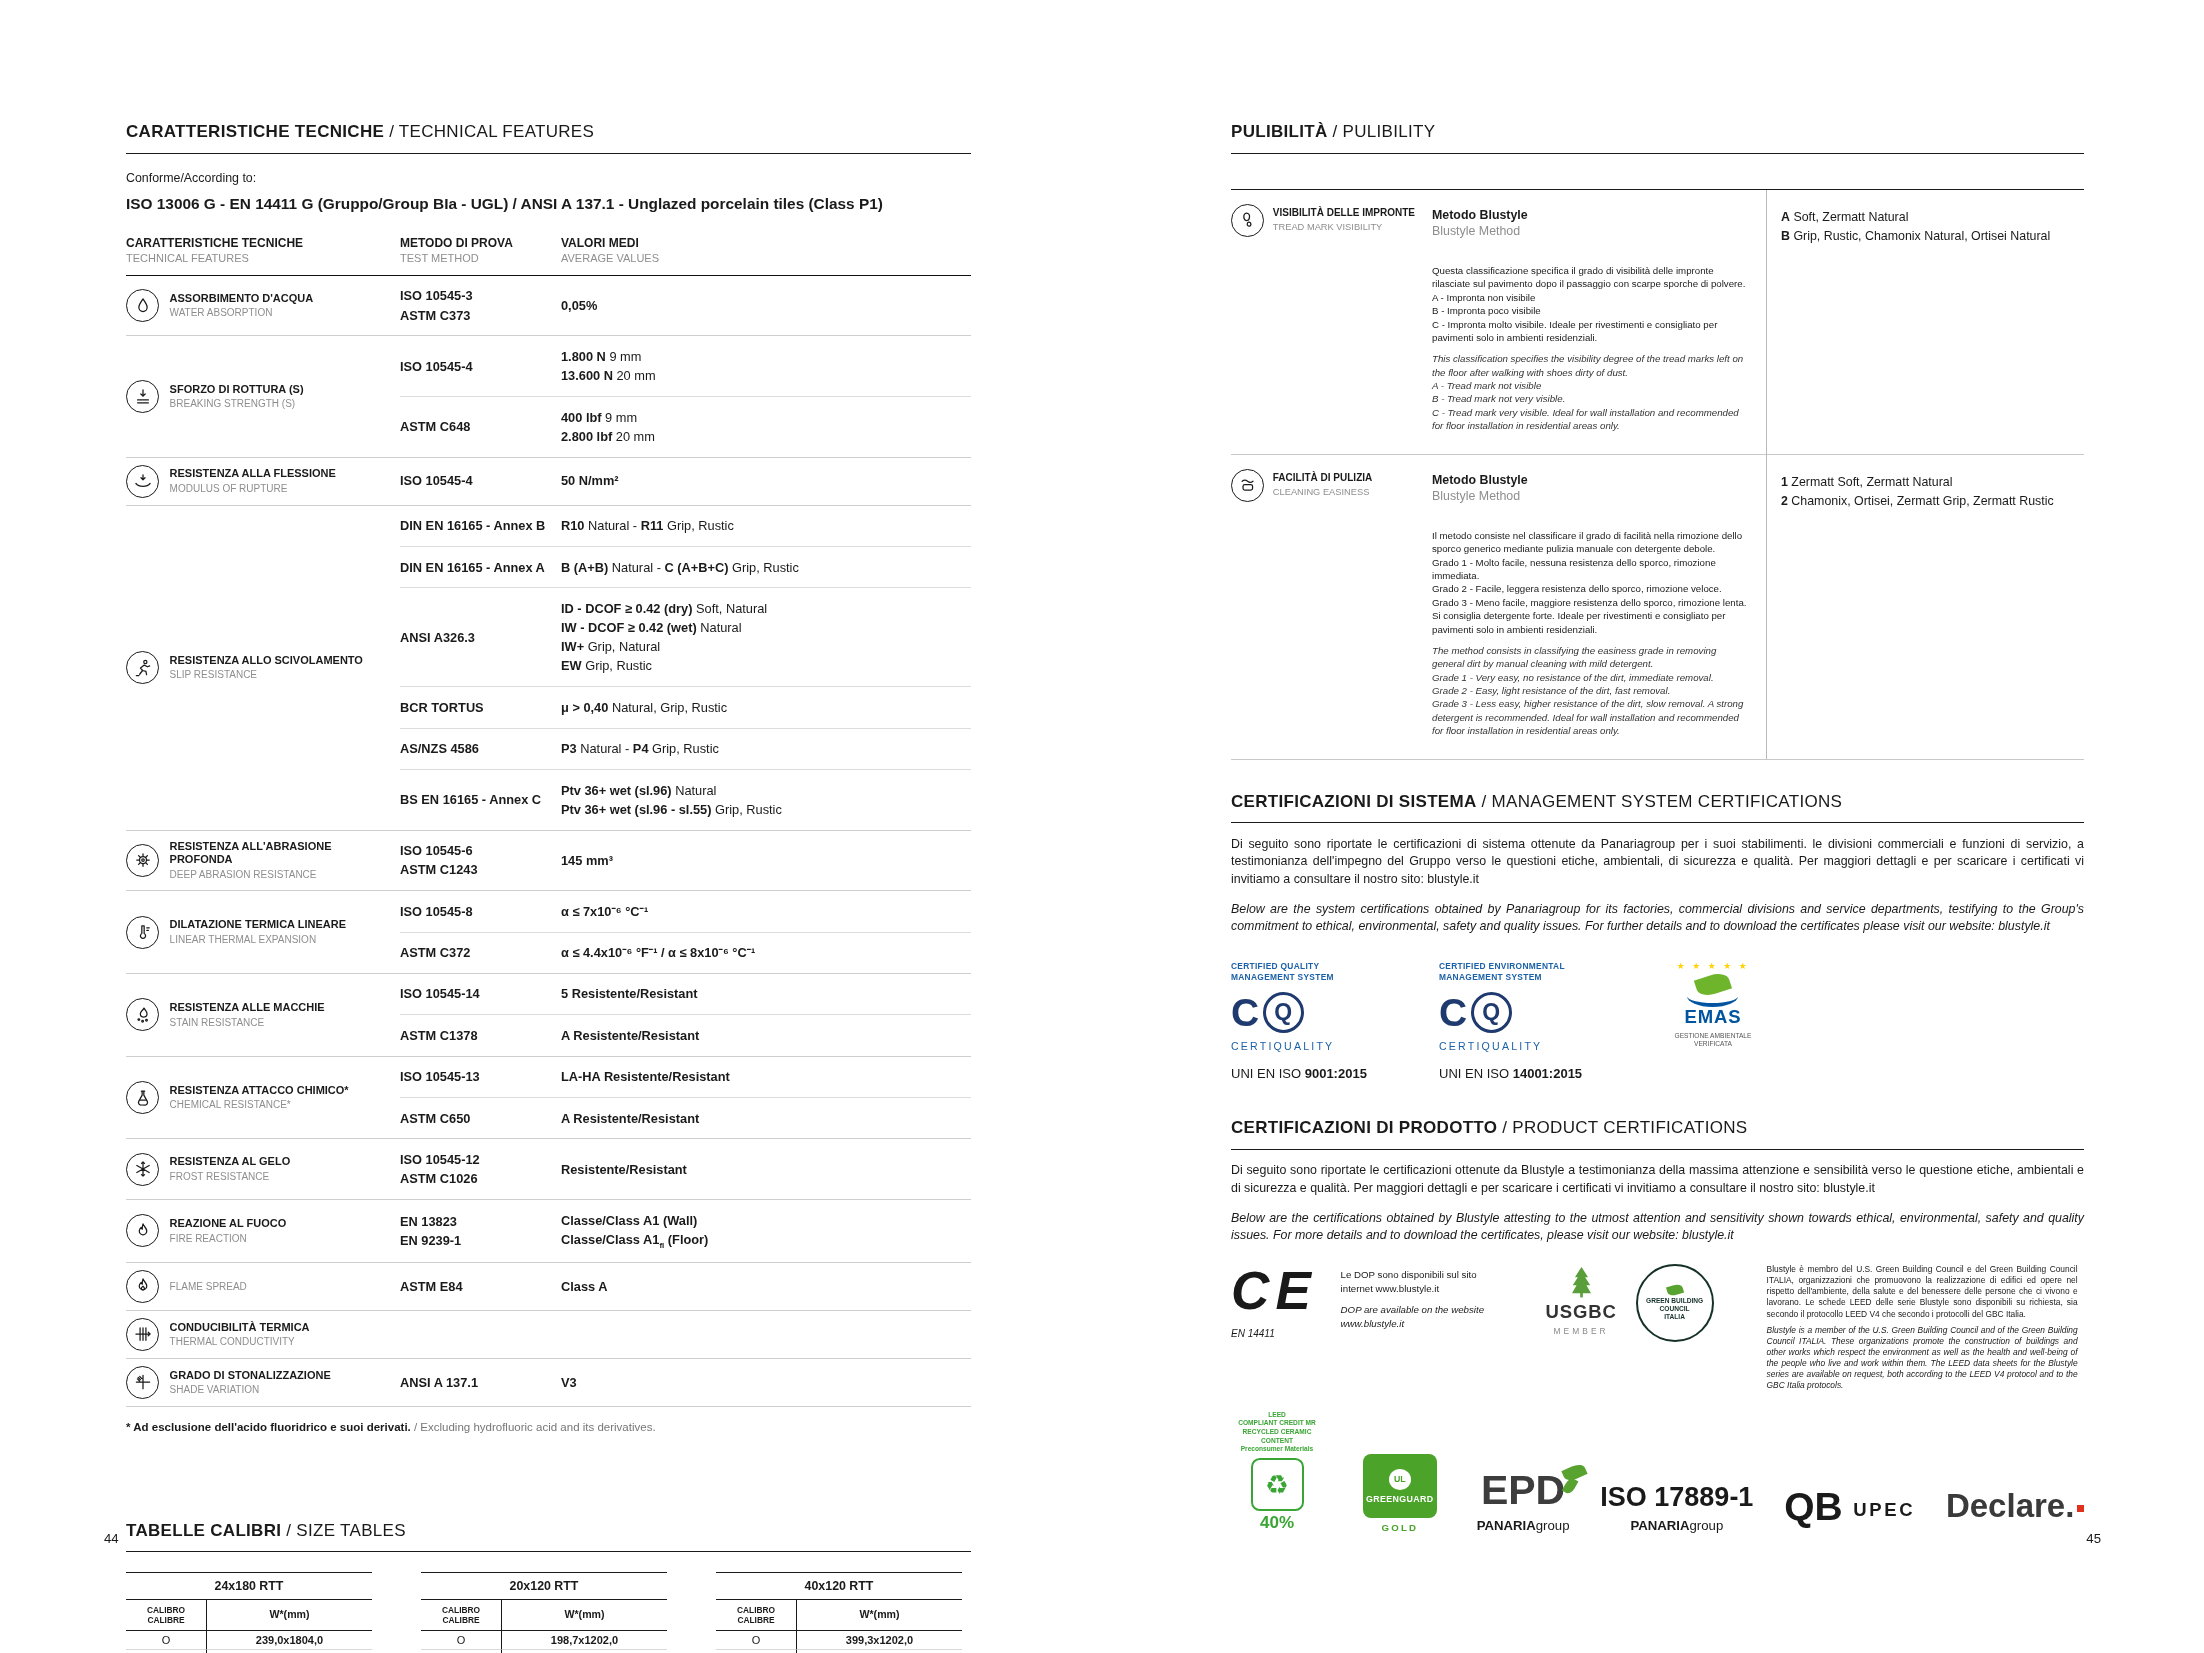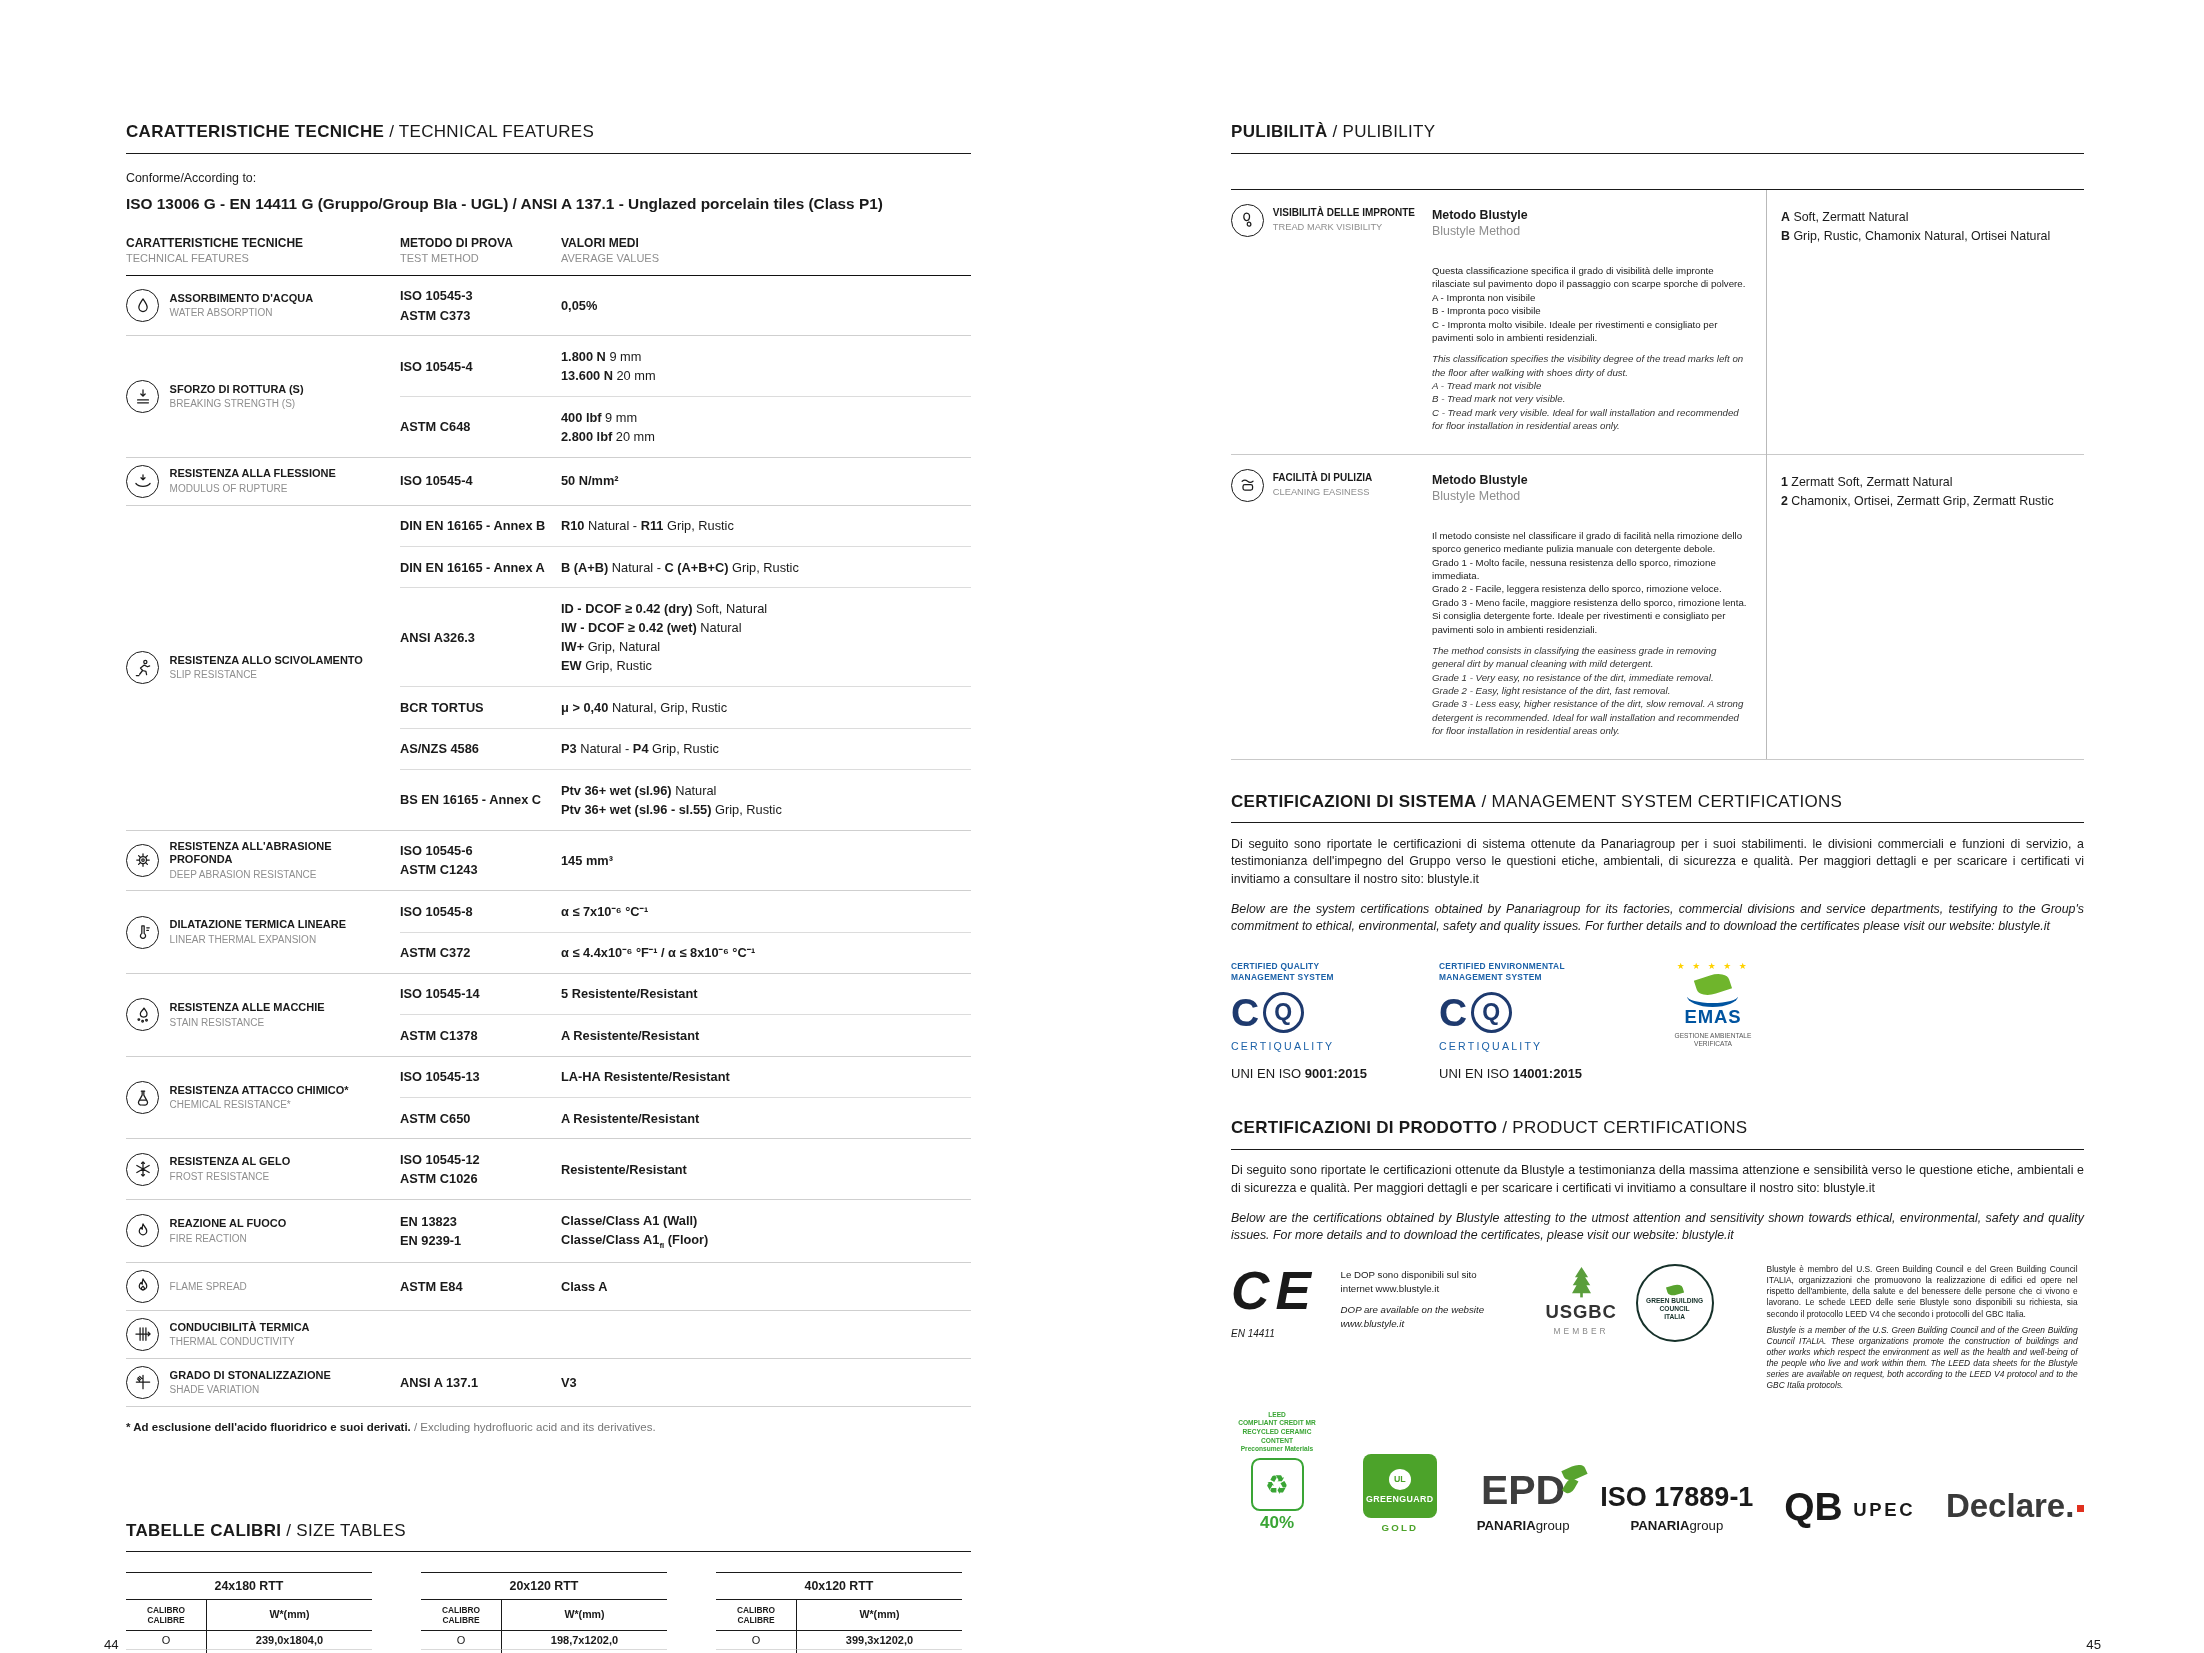--- a/index.html
+++ b/index.html
@@ -55,21 +55,21 @@
            border-bottom:0.9px solid #1a1a1a;padding:6.2px 0;}
   .st-grid{display:grid;grid-template-columns:81px 1fr;}
   .st-h{font-size:8.4px;font-weight:700;line-height:1.25;padding:4.4px 0;
         border-bottom:0.9px solid #1a1a1a;white-space:pre-line;display:flex;
         align-items:center;justify-content:center;}
   .st-hw{font-size:10.6px;}
   .st-cal{border-right:0.9px solid #1a1a1a;}
   .st-c{font-size:11px;padding:3.1px 0;border-bottom:0.9px solid #d9d9d9;}
   .st-w{font-weight:700;}
 
-  .pageno{position:absolute;top:1637px;font-size:13.2px;color:#1a1a1a;}
+  .pageno{position:absolute;top:1531px;font-size:13.2px;color:#1a1a1a;}
   .pageno-left{left:104px;}
   .pageno-right{right:104px;}
 
   
   .pul-table{position:relative;margin-top:35px;border-top:0.9px solid #1a1a1a;
              border-bottom:0.9px solid #c9c9c9;}
   .pvline{position:absolute;top:0;bottom:0;left:535px;width:0.9px;background:#b9b9b9;}
   .prow{padding:14px 0 21px;}
   .prow + .prow{border-top:0.9px solid #c9c9c9;}
   .phead{display:grid;grid-template-columns:201px 333px 1fr;align-items:start;}

